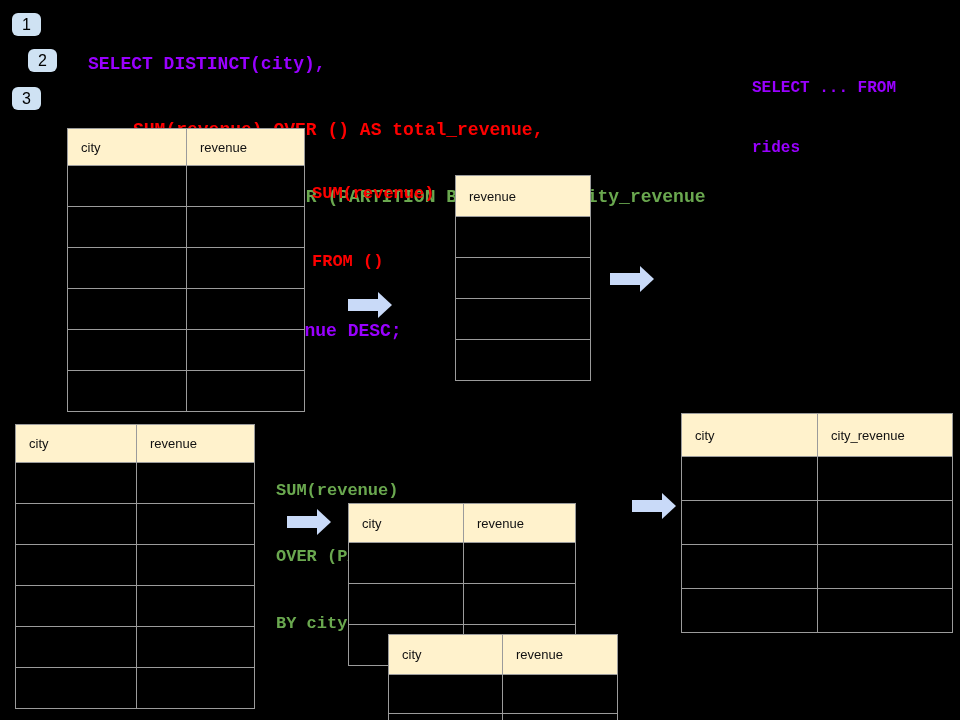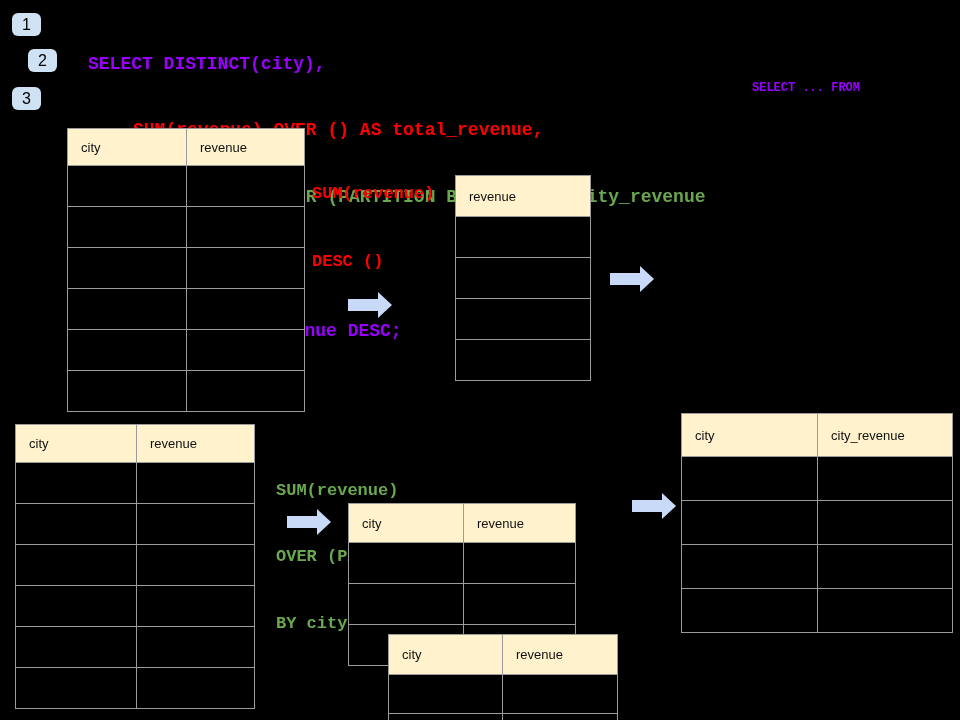--- a/index.html
+++ b/index.html
@@ -12,21 +12,21 @@
     overflow:hidden;font-family:"Liberation Sans",sans-serif;
   }
   
   .mono{font-family:"Liberation Mono","DejaVu Sans Mono",monospace;font-weight:bold;white-space:pre;}
   .sql{position:absolute;top:8px;left:0;font-size:18px;line-height:22.3px;}
   .sql .l1{margin-left:88px;color:var(--purple);}
   .sql .l2{margin-left:133px;color:var(--red);}
   .sql .l3{margin-left:133px;color:var(--green);}
   .sql .l4{margin-left:110px;color:var(--purple);}
   .sql .l5{margin-left:110px;color:var(--purple);}
-  .note{position:absolute;left:752px;top:38px;font-size:12px;line-height:20px;color:var(--purple);}
+  .note{position:absolute;left:752px;top:38px;font-size:16px;line-height:20px;color:var(--purple);}
   .ann-total{position:absolute;left:312px;top:138px;font-size:17px;line-height:22.5px;color:var(--red);}
   .ann-part{position:absolute;left:276px;top:435px;font-size:17px;line-height:22.3px;color:var(--green);}
   
   .badge{position:absolute;width:29px;height:23px;border-radius:6px;background:var(--badge);
          color:#000;font-size:16px;display:flex;align-items:center;justify-content:center;}
   .badge.b1{left:12px;top:13px;}
   .badge.b2{left:28px;top:49px;}
   .badge.b3{left:12px;top:87px;}
   
   .arrow{position:absolute;width:44px;height:26px;}
@@ -61,25 +61,26 @@
 <div class="sql mono">
   <div class="l1">SELECT DISTINCT(city),</div>
   <div class="l2">SUM(revenue) OVER () AS total_revenue,</div>
   <div class="l3">SUM(revenue) OVER (PARTITION BY city) as city_revenue</div>
   <div class="l4">FROM rides</div>
   <div class="l5">ORDER by city_revenue DESC;</div>
 </div>
 
 <div class="note mono">
   <div>SELECT ... FROM</div>
+  <div>rides</div>
 </div>
 
 <div class="ann-total mono">
   <div>SUM(revenue)</div>
-  <div>DESC ()</div>
+  <div>FROM ()</div>
 </div>
 
 <div class="ann-part mono">
   <div>SUM(revenue)</div>
   <div>OVER (PARTITION</div>
   <div>BY city)</div>
 </div>
 
 <div class="arrow a1">
     <div class="shaft"></div>

